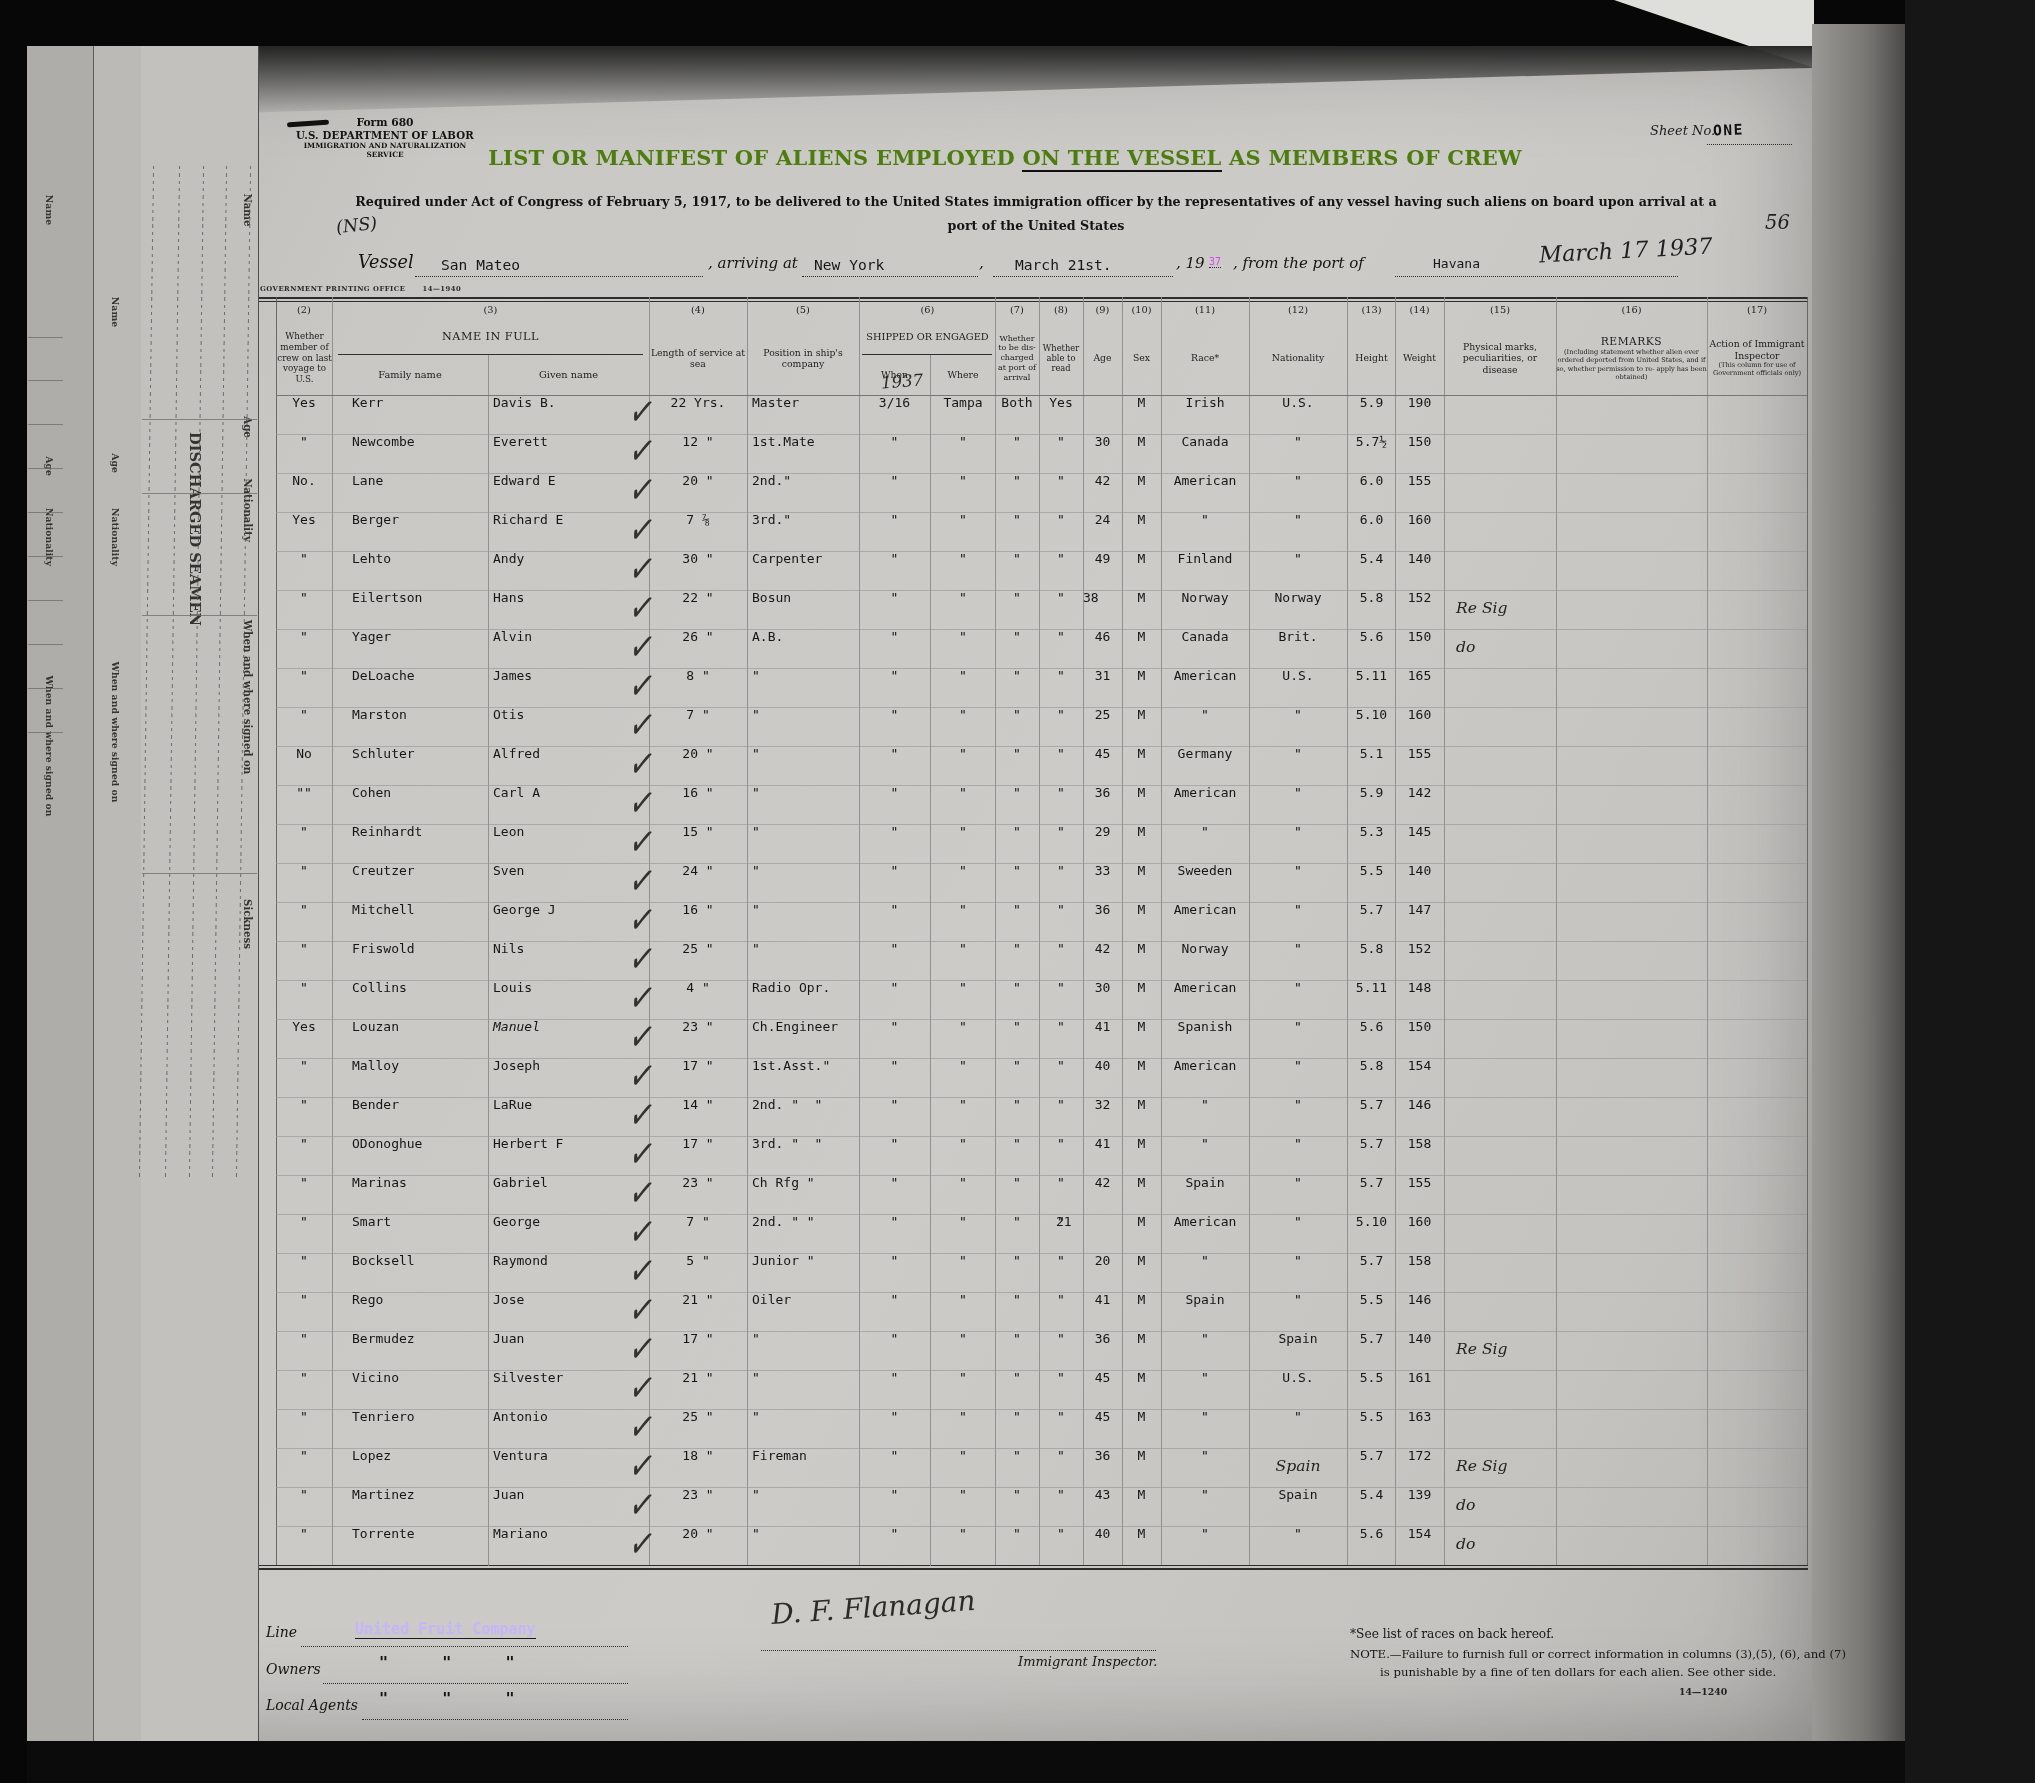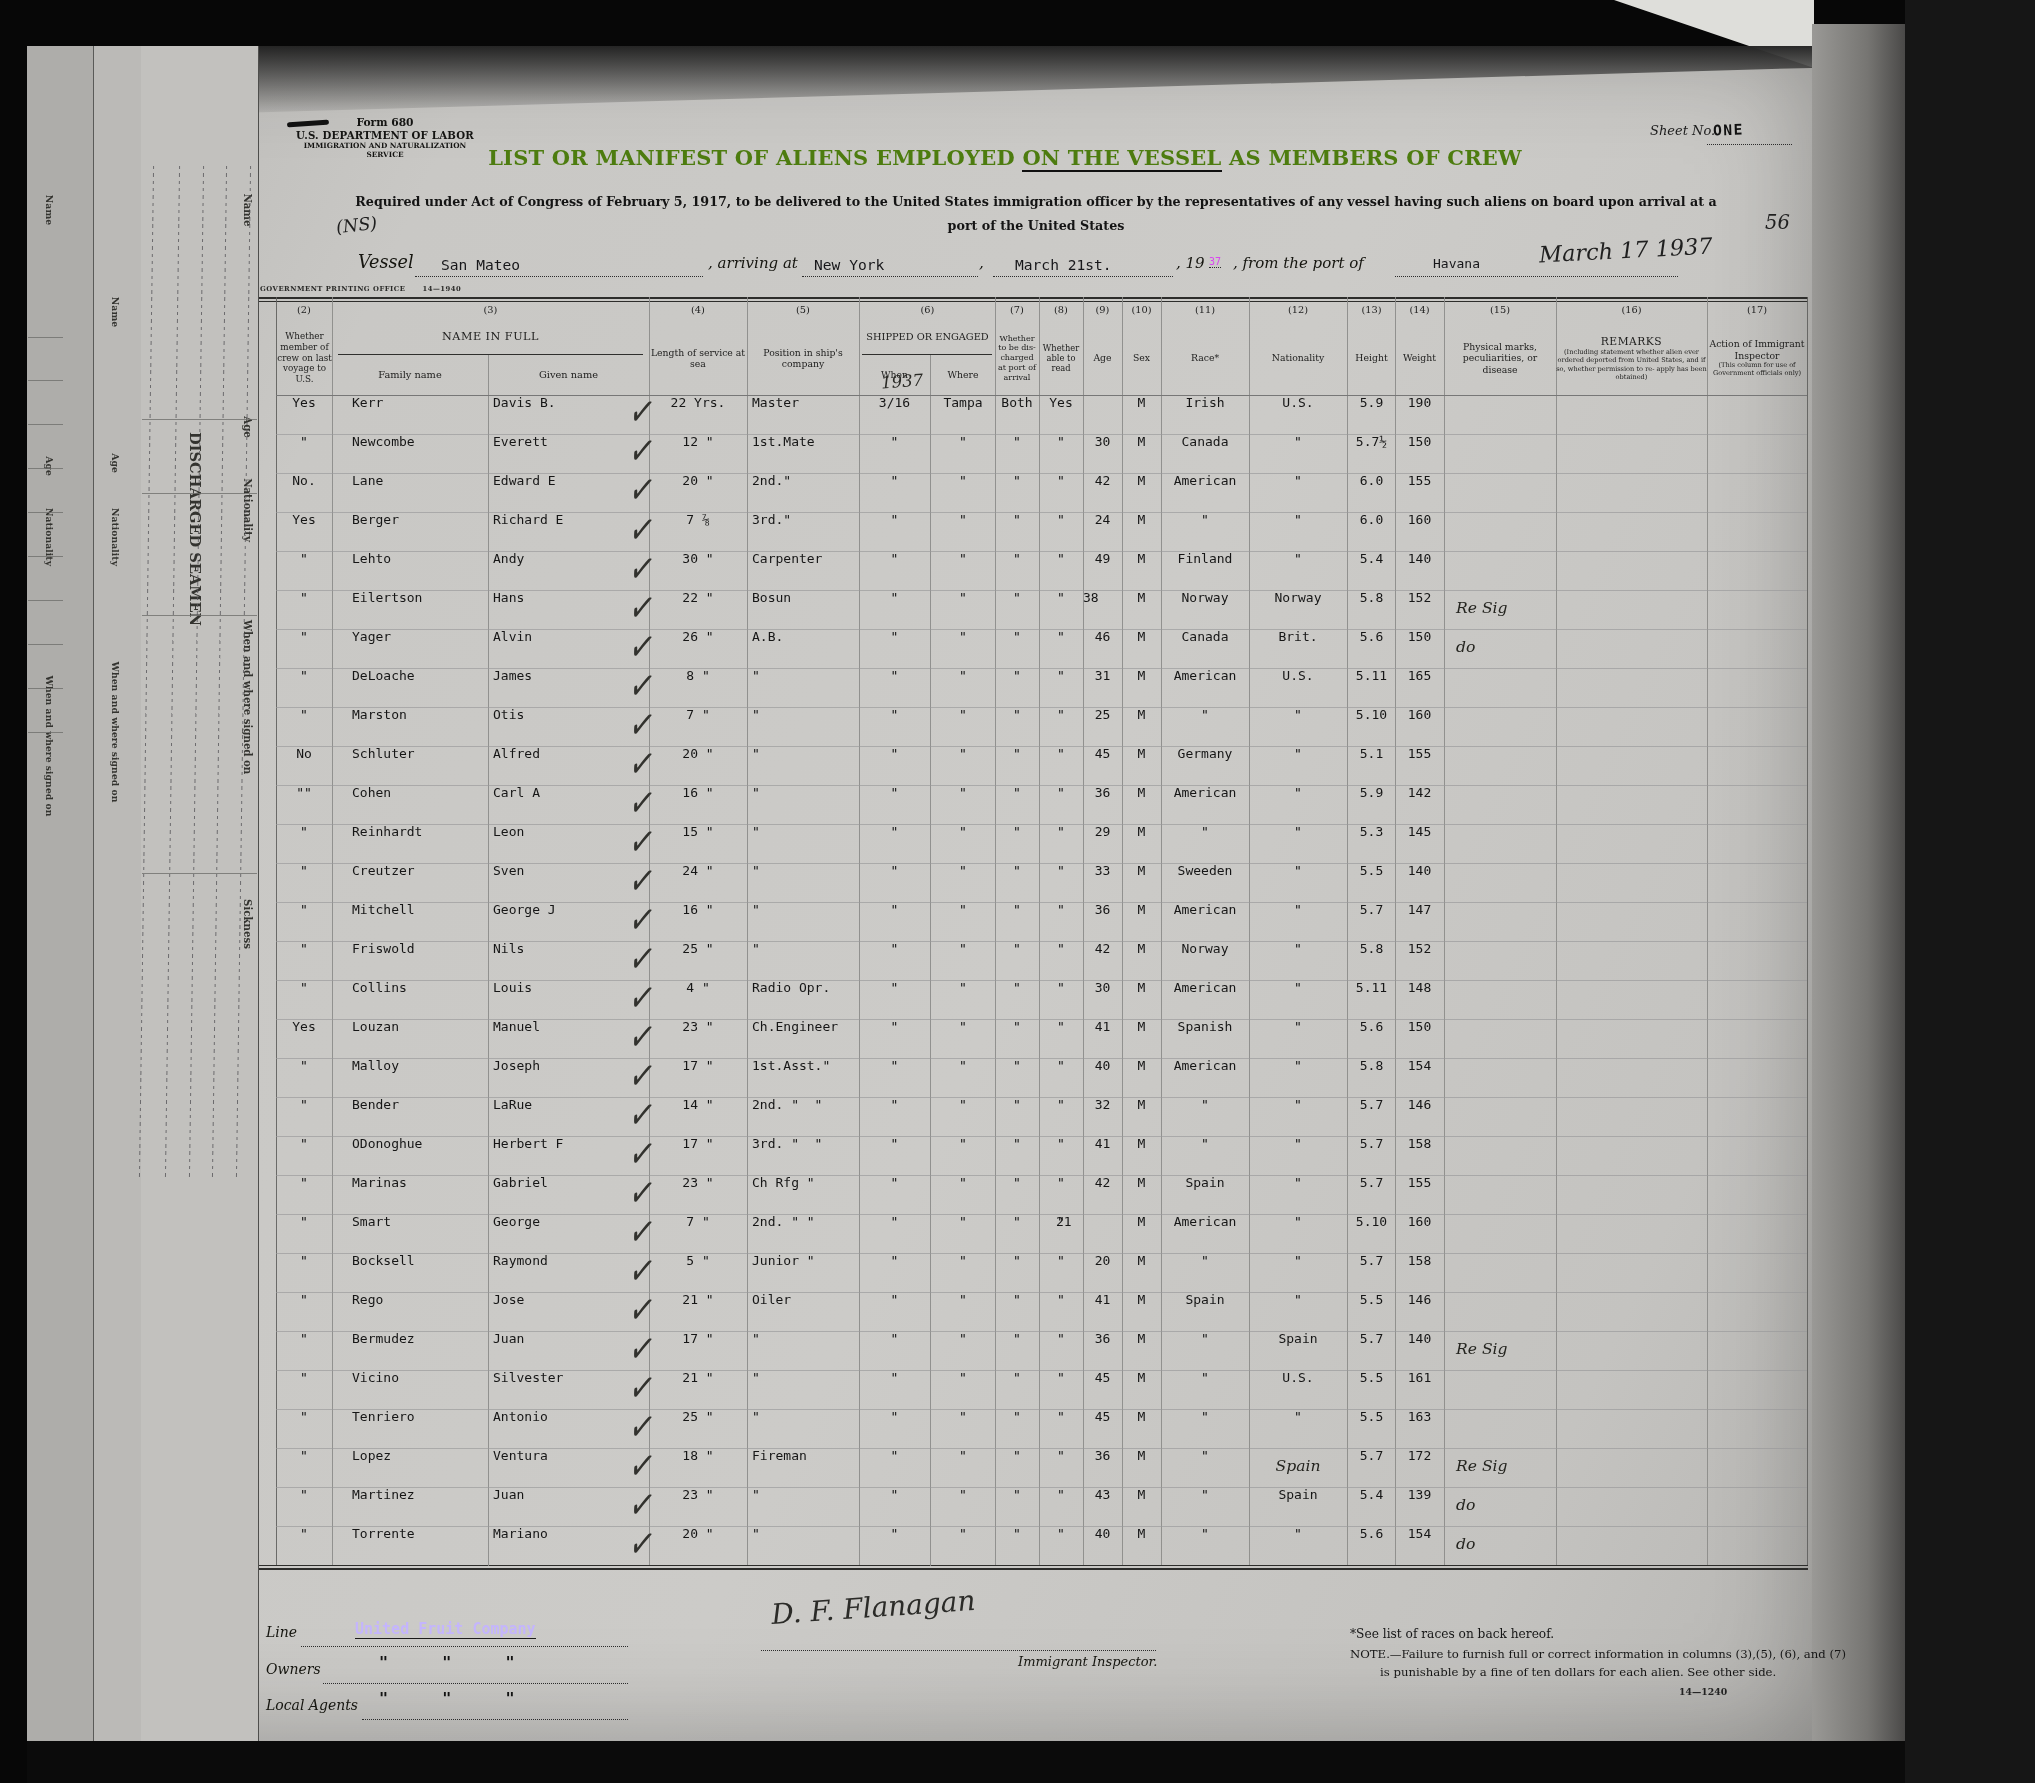--- a/index.html
+++ b/index.html
@@ -528,21 +528,21 @@
       <div class="cell" style="left: 763px; top: 683px; width: 44px; text-align: center;">"</div>
       <div class="cell" style="left: 807px; top: 683px; width: 39px; text-align: center;">30</div>
       <div class="cell" style="left: 846px; top: 683px; width: 39px; text-align: center;">M</div>
       <div class="cell" style="left: 885px; top: 683px; width: 88px; text-align: center;">American</div>
       <div class="cell" style="left: 973px; top: 683px; width: 98px; text-align: center;">"</div>
       <div class="cell" style="left: 1071px; top: 683px; width: 49px; text-align: center;">5.11</div>
       <div class="cell" style="left: 1119px; top: 683px; width: 49px; text-align: center;">148</div>
       <div class="check" style="left: 355px; top: 687px;">✓</div>
       <div class="cell" style="left: 0px; top: 722px; width: 56px; text-align: center;">Yes</div>
       <div class="cell" style="left: 76px; top: 722px; width: 132px; text-align: left;">Louzan</div>
-      <div class="cell" style="left: 217px; top: 722px; width: 137px; text-align: left;">Manuel</div>
+      <div class="cell" style="left: 217px; top: 722px; width: 137px; text-align: left; font-style: italic;">Manuel</div>
       <div class="cell" style="left: 373px; top: 722px; width: 98px; text-align: center;">23 "</div>
       <div class="cell" style="left: 476px; top: 722px; width: 105px; text-align: left;">Ch.Engineer</div>
       <div class="cell" style="left: 583px; top: 722px; width: 71px; text-align: center;">"</div>
       <div class="cell" style="left: 654px; top: 722px; width: 66px; text-align: center;">"</div>
       <div class="cell" style="left: 719px; top: 722px; width: 44px; text-align: center;">"</div>
       <div class="cell" style="left: 763px; top: 722px; width: 44px; text-align: center;">"</div>
       <div class="cell" style="left: 807px; top: 722px; width: 39px; text-align: center;">41</div>
       <div class="cell" style="left: 846px; top: 722px; width: 39px; text-align: center;">M</div>
       <div class="cell" style="left: 885px; top: 722px; width: 88px; text-align: center;">Spanish</div>
       <div class="cell" style="left: 973px; top: 722px; width: 98px; text-align: center;">"</div>

